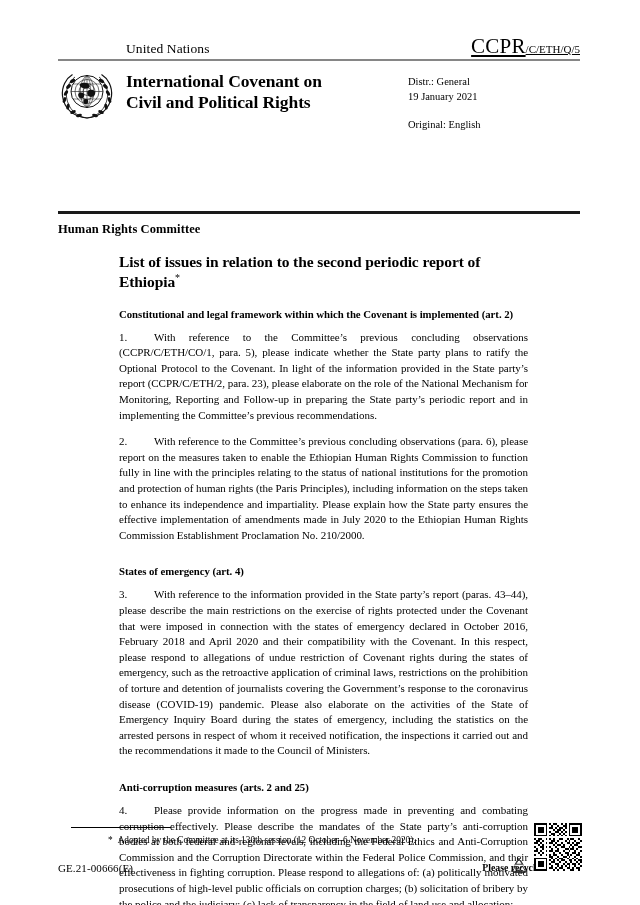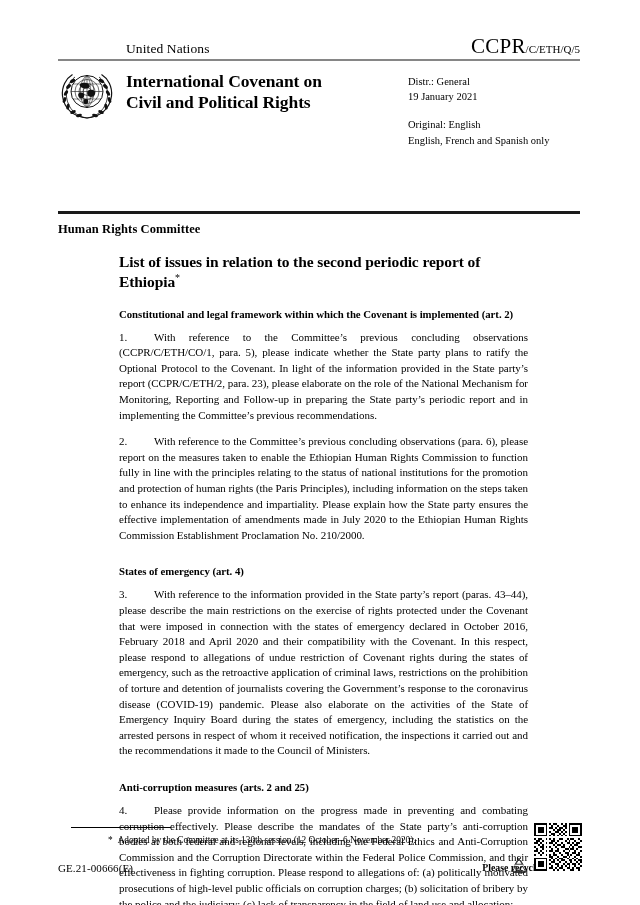--- a/index.html
+++ b/index.html
@@ -41,20 +41,21 @@
     font-family: "Liberation Serif", "DejaVu Serif", serif;
     font-size: 13.5px;
     letter-spacing: 0.1px;
     padding-left: 68px;
     line-height: 1.1;
   }
   .symbol-wrap {
     display: flex;
     align-items: baseline;
     line-height: 1;
+    text-decoration: underline;
   }
   .symbol-main {
     font-size: 21px;
     letter-spacing: 0.2px;
   }
   .symbol-suffix {
     font-size: 11px;
     letter-spacing: 0px;
   }
   .rule-thin {
@@ -281,21 +282,20 @@
       <div class="covenant-title">
         <div>International Covenant on</div>
         <div>Civil and Political Rights</div>
       </div>
 
       <div class="distr-cell">
         <div>Distr.: General</div>
         <div>19 January 2021</div>
         <div class="distr-gap"></div>
         <div>Original: English</div>
-        <div>English, French and Spanish only</div>
       </div>
 
     </div>
   </div>
 
   <div class="rule-thick"></div>
   <div class="committee">Human Rights Committee</div>
 
   <div class="content">
 

